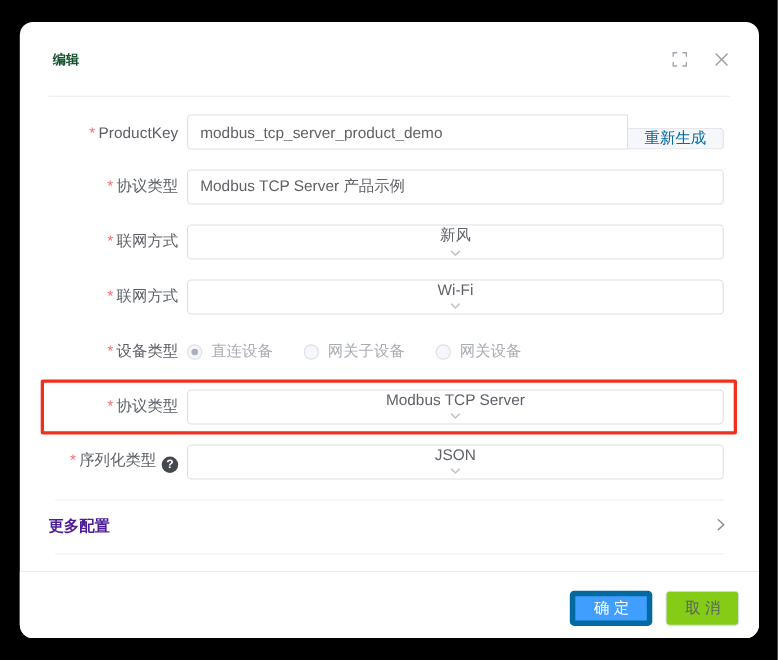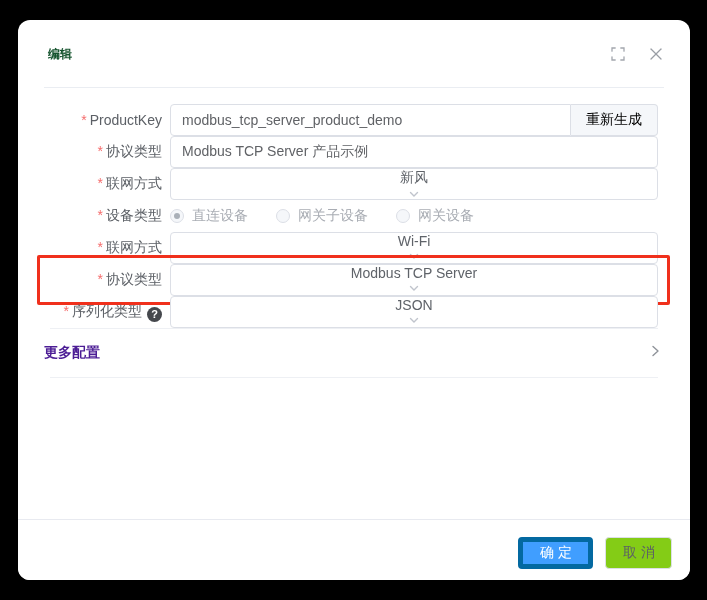--- a/index.html
+++ b/index.html
@@ -12,32 +12,32 @@
     background:#fff;border-radius:12px;box-shadow:0 10px 30px rgba(0,0,0,.45);
   }
   
   .dialog-header{height:68px;display:flex;align-items:center;padding:0 26px 0 30px;position:relative;}
   .dialog-header::after{content:'';position:absolute;left:26px;right:26px;bottom:0;height:1px;background:#eaedf2;}
   .dialog-title{font-size:12px;font-weight:700;color:#14532d;}
   .header-icons{margin-left:auto;display:flex;align-items:center;gap:22px;}
   .icon-btn{display:flex;align-items:center;justify-content:center;width:16px;height:16px;cursor:pointer;}
   
   .dialog-body{padding:16px 32px 0;}
-  .form-row{display:flex;align-items:center;height:32px;position:relative;}
+  .form-row{display:flex;align-items:center;height:32px;margin-bottom:18px;position:relative;}
   .form-label{flex:none;width:112px;margin-right:8px;text-align:right;font-size:14px;color:#5c6066;white-space:nowrap;}
   .req{color:#f56c6c;margin-right:3px;}
   .help{display:inline-block;width:15px;height:15px;border-radius:50%;background:#45484d;color:#fff;
         font-size:11px;line-height:15px;text-align:center;font-weight:700;margin-left:5px;vertical-align:-2px;cursor:pointer;}
-  .control{flex:1;height:32px;min-width:0;}
+  .control{flex:1;height:32px;min-width:0;align-items:flex-end;}
   .text-input{width:100%;height:32px;box-sizing:border-box;border:1px solid #dcdfe6;border-radius:4px;
         padding:0 11px;font-size:14px;color:#606266;outline:none;font-family:inherit;background:#fff;}
   .input-group{display:flex;}
   .input-group .text-input{flex:1;border-radius:4px 0 0 4px;}
   .addon{flex:none;border:1px solid #dcdfe6;border-left:none;border-radius:0 4px 4px 0;background:#f5f7fa;
-        color:#000000;font-size:14px;padding:0 15px;display:flex;align-items:center;cursor:pointer;font-family:inherit;}
+        color:#0369a1;font-size:14px;padding:0 15px;display:flex;align-items:center;cursor:pointer;font-family:inherit;}
   .select{height:32px;box-sizing:border-box;border:1px solid #dcdfe6;border-radius:4px;display:flex;
         align-items:center;justify-content:space-between;padding:0 12px;font-size:14px;color:#5f6369;cursor:pointer;background:#fff;flex-direction:column;}
   .radio-group{display:flex;align-items:center;gap:28px;}
   .radio{display:flex;align-items:center;gap:8px;font-size:14px;color:#a9adb4;cursor:not-allowed;}
   .radio-circle{flex:none;width:14px;height:14px;box-sizing:border-box;border-radius:50%;
         border:1px solid #dcdfe6;background:#f5f7fa;position:relative;}
   .radio.checked .radio-circle::after{content:'';position:absolute;width:6px;height:6px;border-radius:50%;
         background:#aab0b8;top:50%;left:50%;transform:translate(-50%,-50%);}
   
   .highlighted::after{content:'';position:absolute;left:-13px;right:-12px;top:-9px;bottom:-9px;
@@ -104,46 +104,46 @@
         <span>新风</span>
         <span>
           <svg width="12" height="12" viewBox="0 0 12 12" fill="none" stroke="#c0c4cc" stroke-width="1.4" stroke-linecap="round">
               <path d="M2.5 4.5 L6 8 L9.5 4.5"></path>
             </svg>
         </span>
       </div>
     </div>
 
     <div class="form-row">
+      <label class="form-label"><span class="req">*</span><span>联网方式</span></label>
+      <div class="control select">
+        <span>Wi-Fi</span>
+        <span>
+          <svg width="12" height="12" viewBox="0 0 12 12" fill="none" stroke="#c0c4cc" stroke-width="1.4" stroke-linecap="round">
+              <path d="M2.5 4.5 L6 8 L9.5 4.5"></path>
+            </svg>
+        </span>
+      </div>
+    </div>
+
+    <div class="form-row">
       <label class="form-label"><span class="req">*</span><span>设备类型</span></label>
       <div class="control radio-group">
         <label class="radio checked">
           <span class="radio-circle"></span>
           <span>直连设备</span>
         </label>
         <label class="radio">
           <span class="radio-circle"></span>
           <span>网关子设备</span>
         </label>
         <label class="radio">
           <span class="radio-circle"></span>
           <span>网关设备</span>
         </label>
-      </div>
-    </div>
-
-    <div class="form-row">
-      <label class="form-label"><span class="req">*</span><span>联网方式</span></label>
-      <div class="control select">
-        <span>Wi-Fi</span>
-        <span>
-          <svg width="12" height="12" viewBox="0 0 12 12" fill="none" stroke="#c0c4cc" stroke-width="1.4" stroke-linecap="round">
-              <path d="M2.5 4.5 L6 8 L9.5 4.5"></path>
-            </svg>
-        </span>
       </div>
     </div>
 
     <div class="form-row highlighted">
       <label class="form-label"><span class="req">*</span><span>协议类型</span></label>
       <div class="control select">
         <span>Modbus TCP Server</span>
         <span>
           <svg width="12" height="12" viewBox="0 0 12 12" fill="none" stroke="#c0c4cc" stroke-width="1.4" stroke-linecap="round">
               <path d="M2.5 4.5 L6 8 L9.5 4.5"></path>

